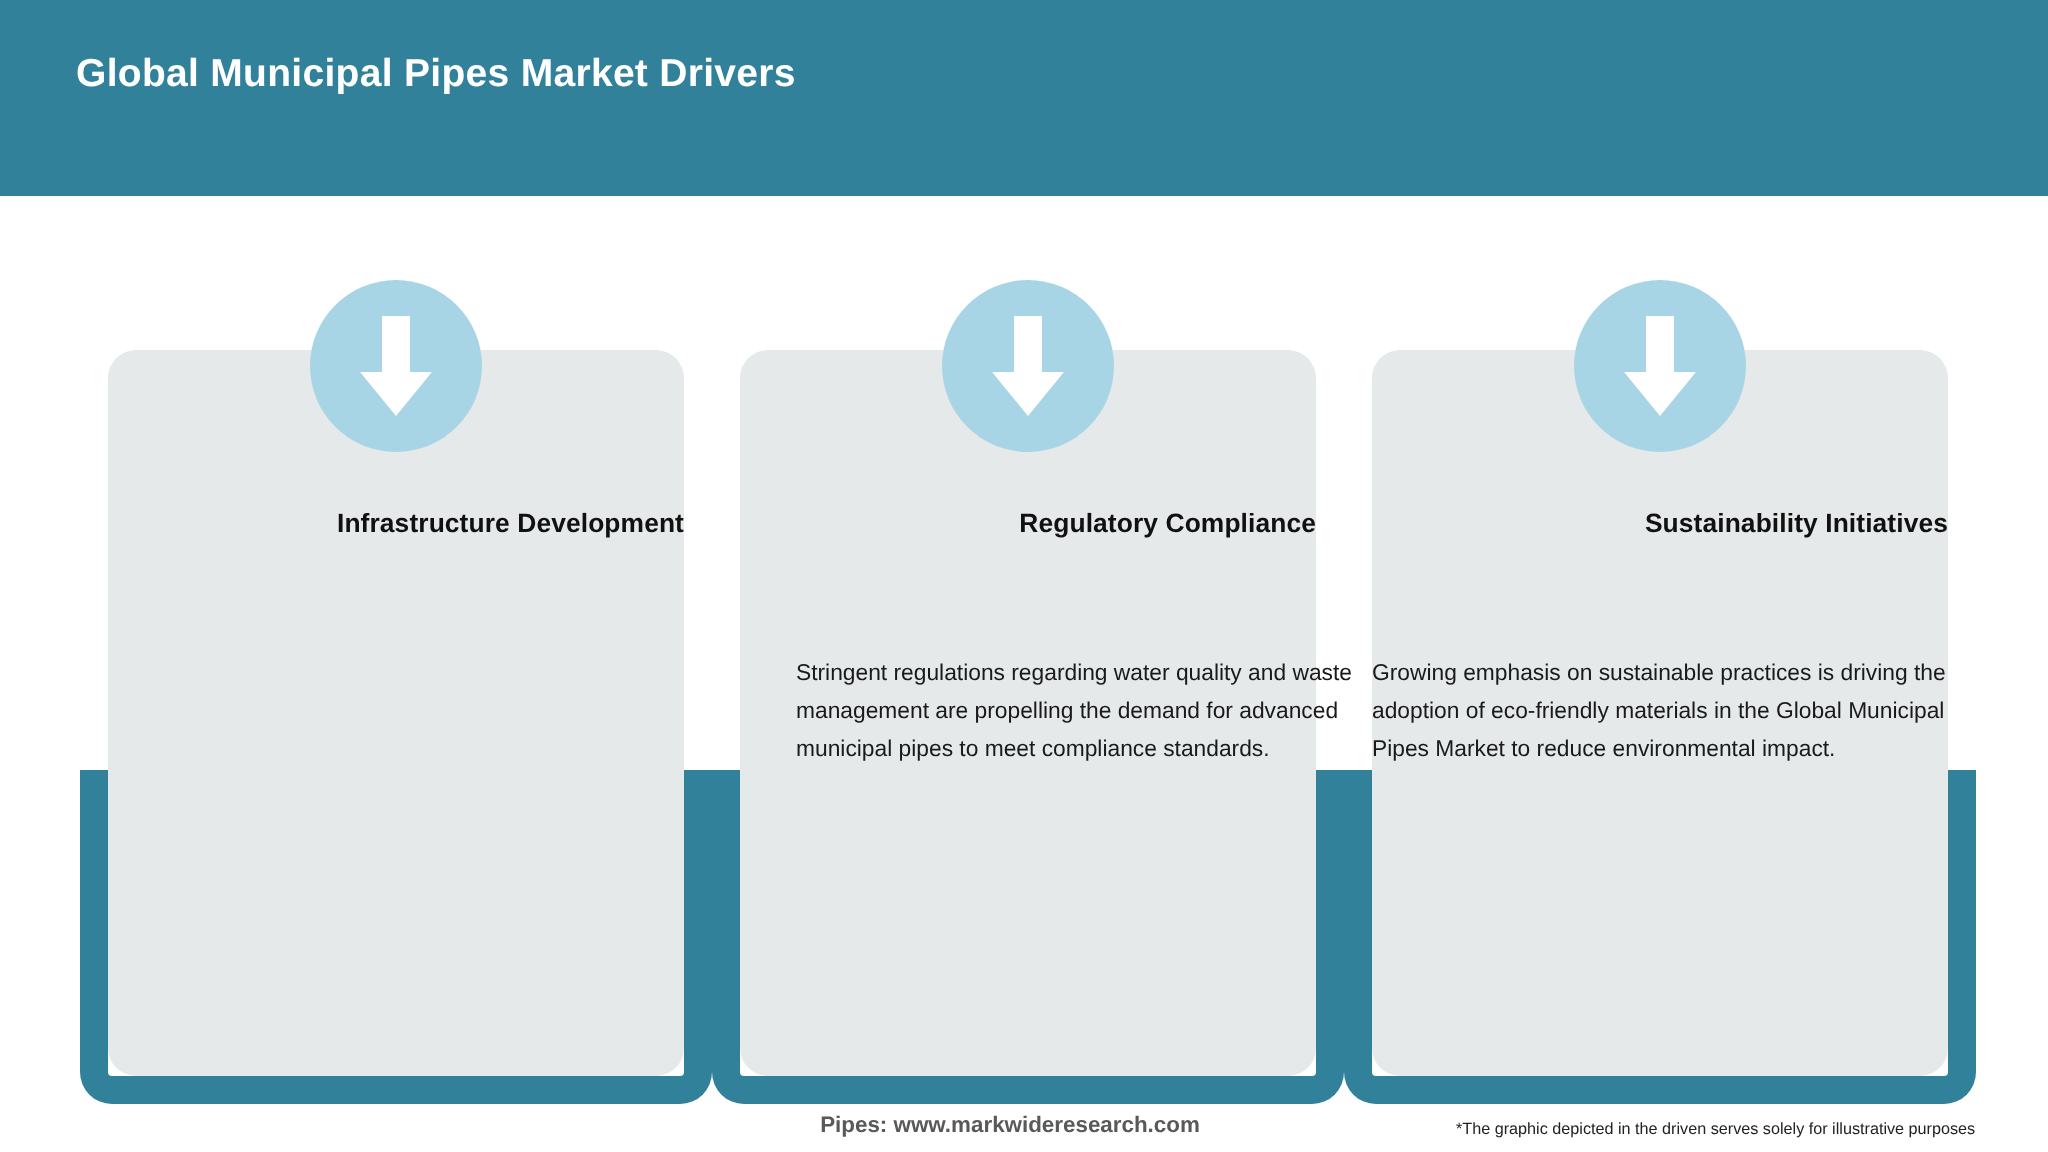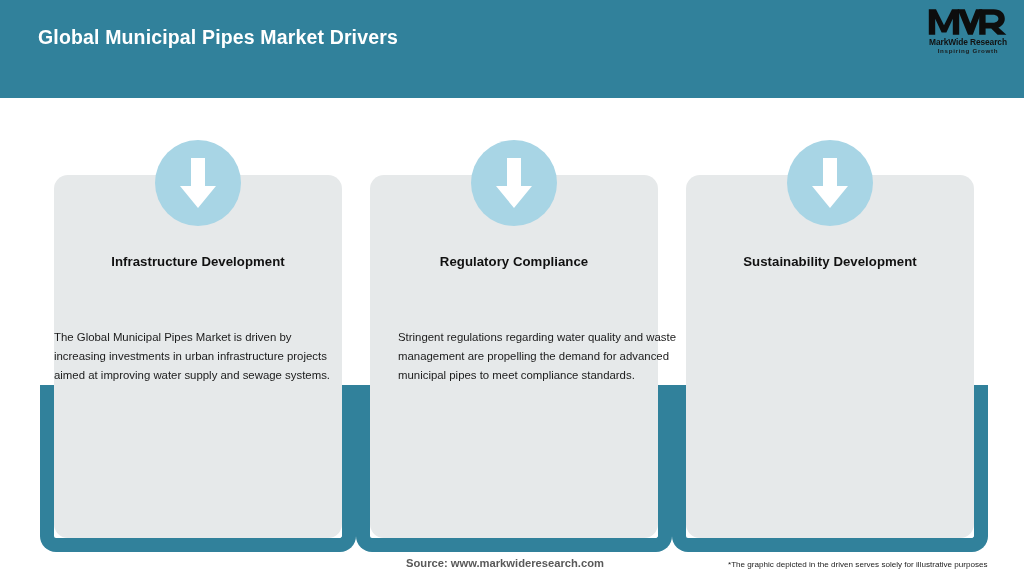--- a/index.html
+++ b/index.html
@@ -112,21 +112,21 @@
     align-items: center;
     justify-content: center;
   }
   .arrow-svg {
     display: block;
   }
   .card-title {
     position: absolute;
     left: 14px;
     right: 14px;
-    text-align: center;
+    text-align: right;
     font-size: 13.2px;
     font-weight: bold;
     color: #111111;
     letter-spacing: 0.05px;
   }
   .card-body {
     position: absolute;
     left: 26px;
     right: 22px;
     text-align: left;
@@ -157,42 +157,30 @@
   }
 </style>
 </head>
 <body>
 
 <div class="slide">
 
   <div class="header-band"></div>
   <div class="header-title">Global Municipal Pipes Market Drivers</div>
 
-  <div class="logo">
-    <svg class="logo-mark" viewBox="0 0 200 72" xmlns="http://www.w3.org/2000/svg">
-      <g fill="#0d0d0d">
-        <path d="M2 68 L2 4 L20 4 L40 44 L60 4 L78 4 L78 68 L62 68 L62 28 L46 62 L34 62 L18 28 L18 68 Z"></path>
-        <path d="M74 4 L92 4 L106 40 L120 4 L136 4 L112 68 L100 68 Z"></path>
-        <path d="M128 68 L128 4 L164 4 C182 4 192 14 192 28 C192 38 186 46 176 50 L196 68 L174 68 L158 52 L144 52 L144 68 Z M144 18 L144 38 L162 38 C170 38 176 34 176 28 C176 22 170 18 162 18 Z"></path>
-      </g>
-    </svg>
-    <div class="logo-name">MarkWide Research</div>
-    <div class="logo-tag">Inspiring Growth</div>
-  </div>
 
   <div class="card-group" style="left:0; width:400px;">
     <div class="bracket" style="left:40px; top:385px; width:316px; height:167px;"></div>
     <div class="card" style="left:54px; top:175px; width:288px; height:363px;"></div>
     <div class="icon-circle" style="left:155px; top:140px;">
       <svg class="arrow-svg" width="40" height="54" viewBox="0 0 40 54" xmlns="http://www.w3.org/2000/svg">
         <path d="M13 2 L27 2 L27 30 L38 30 L20 52 L2 30 L13 30 Z" fill="#FFFFFF"></path>
       </svg>
     </div>
     <div class="card-title" style="left:54px; width:288px; top:254px;">Infrastructure Development</div>
-    <div class="card-body" style="left:54px; width:288px; top:328px;">The Global Municipal Pipes Market is driven by increasing investments in urban infrastructure projects aimed at improving water supply and sewage systems.</div>
   </div>
 
   <div class="card-group" style="left:0; width:1024px;border-radius:17px;">
     <div class="bracket" style="left:356px; top:385px; width:316px; height:167px;"></div>
     <div class="card" style="left:370px; top:175px; width:288px; height:363px;"></div>
     <div class="icon-circle" style="left:471px; top:140px;">
       <svg class="arrow-svg" width="40" height="54" viewBox="0 0 40 54" xmlns="http://www.w3.org/2000/svg">
         <path d="M13 2 L27 2 L27 30 L38 30 L20 52 L2 30 L13 30 Z" fill="#FFFFFF"></path>
       </svg>
     </div>
@@ -201,19 +189,20 @@
   </div>
 
   <div class="card-group" style="left:0; width:1024px;">
     <div class="bracket" style="left:672px; top:385px; width:316px; height:167px;"></div>
     <div class="card" style="left:686px; top:175px; width:288px; height:363px;"></div>
     <div class="icon-circle" style="left:787px; top:140px;">
       <svg class="arrow-svg" width="40" height="54" viewBox="0 0 40 54" xmlns="http://www.w3.org/2000/svg">
         <path d="M13 2 L27 2 L27 30 L38 30 L20 52 L2 30 L13 30 Z" fill="#FFFFFF"></path>
       </svg>
     </div>
-    <div class="card-title" style="left:686px; width:288px; top:254px;">Sustainability Development</div>
+    <div class="card-title" style="left:686px; width:288px; top:254px;">Sustainability Initiatives</div>
+    <div class="card-body" style="left:686px; width:288px; top:328px;">Growing emphasis on sustainable practices is driving the adoption of eco-friendly materials in the Global Municipal Pipes Market to reduce environmental impact.</div>
   </div>
 
-  <div class="footer-source">Source: www.markwideresearch.com</div>
+  <div class="footer-source">Pipes: www.markwideresearch.com</div>
   <div class="footer-disclaimer">*The graphic depicted in the driven serves solely for illustrative purposes</div>
 
 </div>
 
 </body></html>

